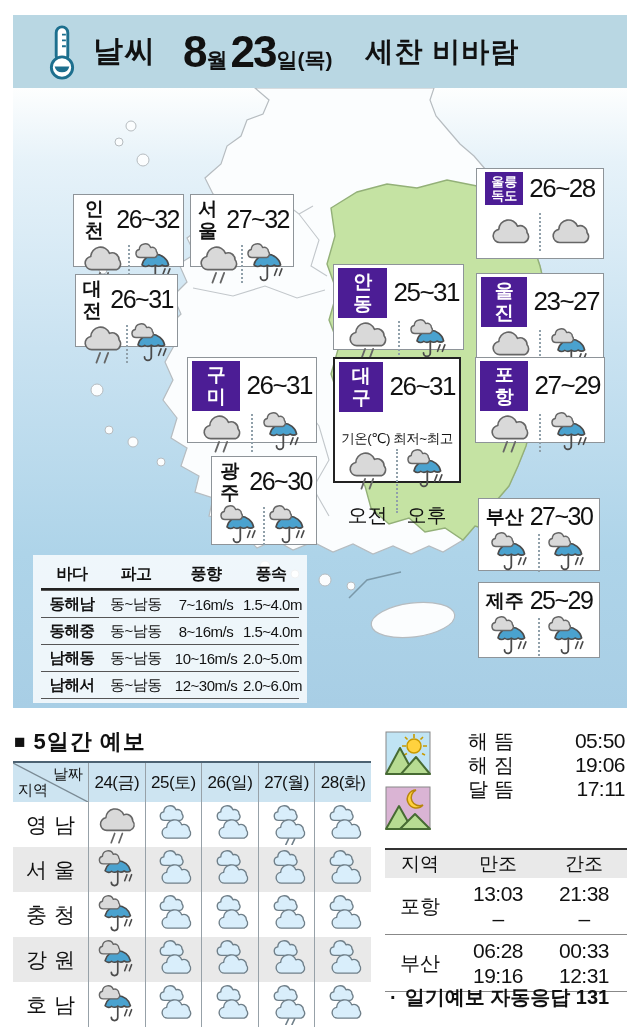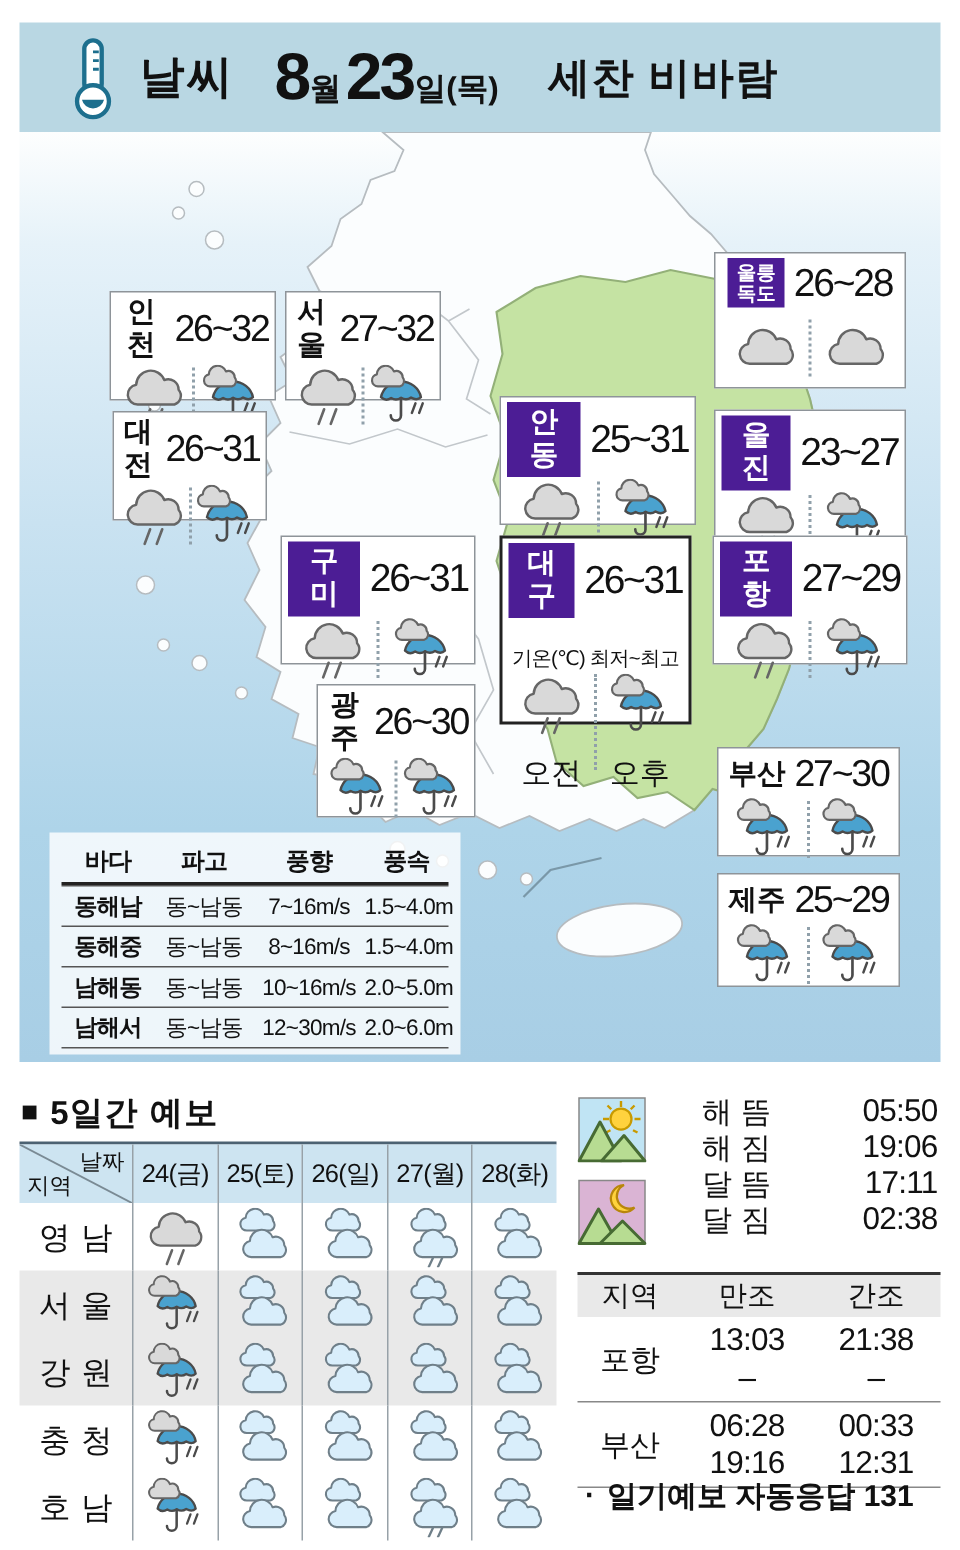--- a/index.html
+++ b/index.html
@@ -475,50 +475,50 @@
           <svg class="wicon">
             <use href="#icon-cloudy"></use>
           </svg>
         </span>
       <span class="fd-cell">
           <svg class="wicon">
             <use href="#icon-cloudy"></use>
           </svg>
         </span>
     </div>
+    <div class="fd-row">
+      <span class="fd-cell fd-region">충청</span>
+      <span class="fd-cell">
+          <svg class="wicon">
+            <use href="#icon-umbrella"></use>
+          </svg>
+        </span>
+      <span class="fd-cell">
+          <svg class="wicon">
+            <use href="#icon-cloudy"></use>
+          </svg>
+        </span>
+      <span class="fd-cell">
+          <svg class="wicon">
+            <use href="#icon-cloudy"></use>
+          </svg>
+        </span>
+      <span class="fd-cell">
+          <svg class="wicon">
+            <use href="#icon-cloudy"></use>
+          </svg>
+        </span>
+      <span class="fd-cell">
+          <svg class="wicon">
+            <use href="#icon-cloudy"></use>
+          </svg>
+        </span>
+    </div>
     <div class="fd-row alt">
       <span class="fd-cell fd-region">강원</span>
-      <span class="fd-cell">
-          <svg class="wicon">
-            <use href="#icon-umbrella"></use>
-          </svg>
-        </span>
-      <span class="fd-cell">
-          <svg class="wicon">
-            <use href="#icon-cloudy"></use>
-          </svg>
-        </span>
-      <span class="fd-cell">
-          <svg class="wicon">
-            <use href="#icon-cloudy"></use>
-          </svg>
-        </span>
-      <span class="fd-cell">
-          <svg class="wicon">
-            <use href="#icon-cloudy"></use>
-          </svg>
-        </span>
-      <span class="fd-cell">
-          <svg class="wicon">
-            <use href="#icon-cloudy"></use>
-          </svg>
-        </span>
-    </div>
-    <div class="fd-row">
-      <span class="fd-cell fd-region">충청</span>
       <span class="fd-cell">
           <svg class="wicon">
             <use href="#icon-umbrella"></use>
           </svg>
         </span>
       <span class="fd-cell">
           <svg class="wicon">
             <use href="#icon-cloudy"></use>
           </svg>
         </span>
@@ -589,24 +589,20 @@
       <span class="astro-value">05:50</span>
     </div>
     <div class="astro-row">
       <span class="astro-label">해짐</span>
       <span class="astro-value">19:06</span>
     </div>
     <div class="astro-row">
       <span class="astro-label">달뜸</span>
       <span class="astro-value">17:11</span>
     </div>
-    <div class="astro-row">
-      <span class="astro-label">달짐</span>
-      <span class="astro-value">02:38</span>
-    </div>
   </div>
 
   <div class="tide">
     <div class="tide-head">
       <span>지역</span>
       <span>만조</span>
       <span>간조</span>
     </div>
     <div class="tide-row">
       <span class="tregion">포항</span>

